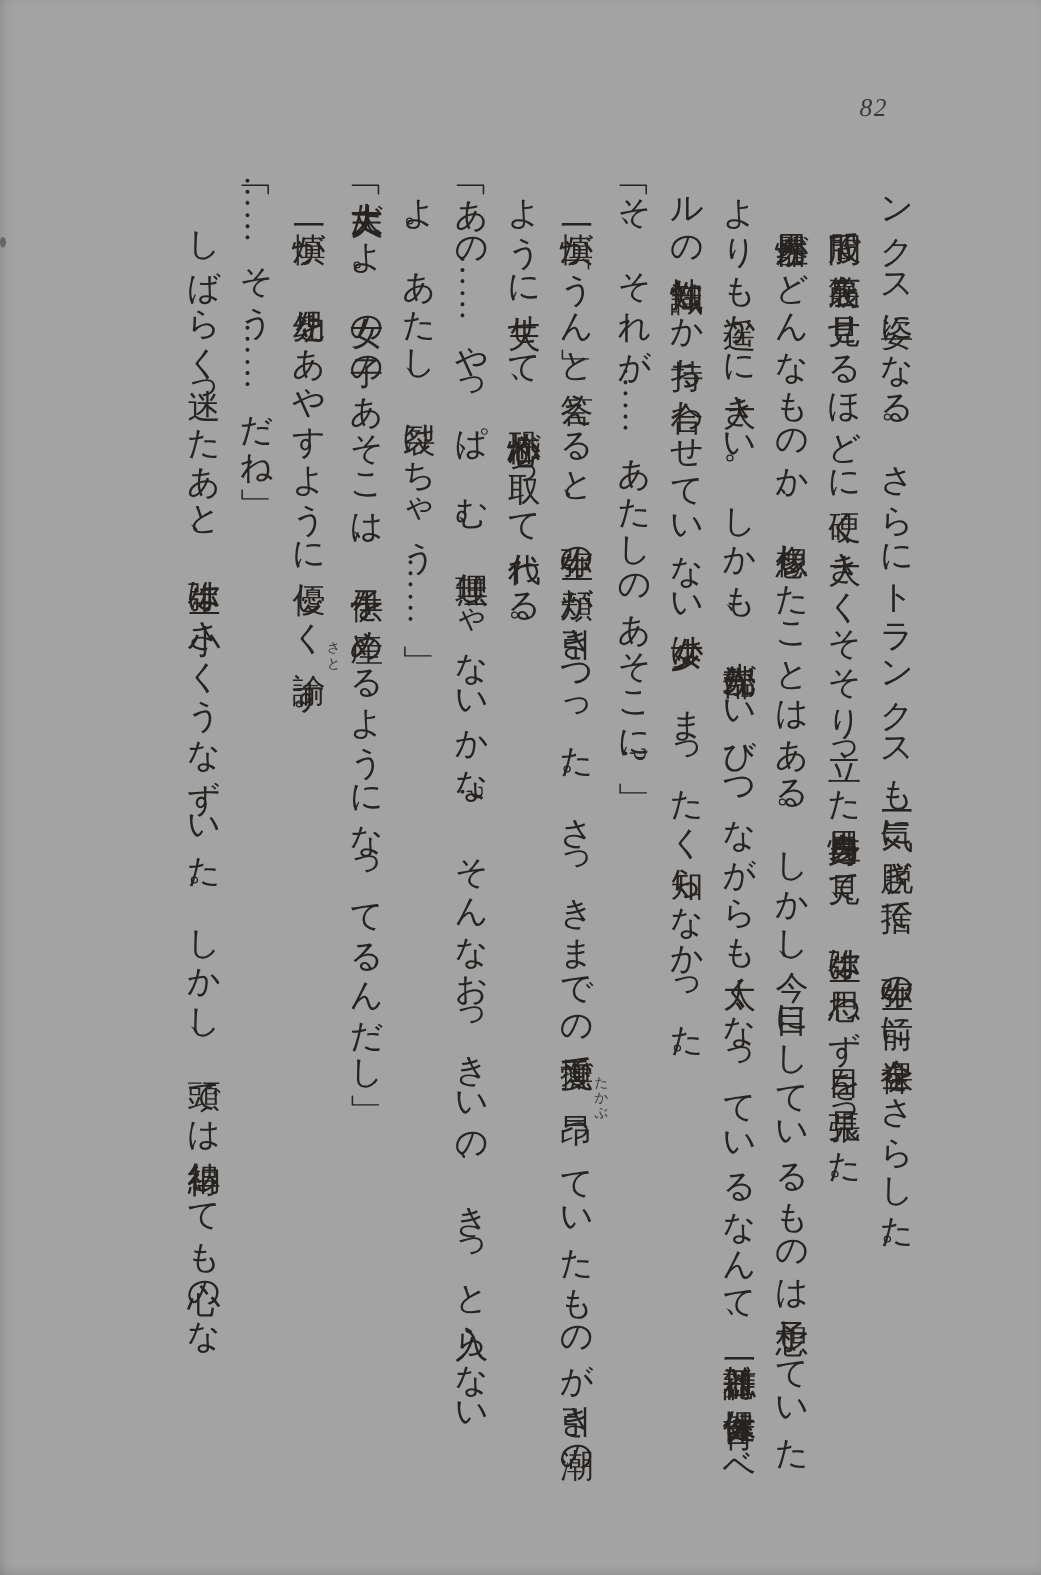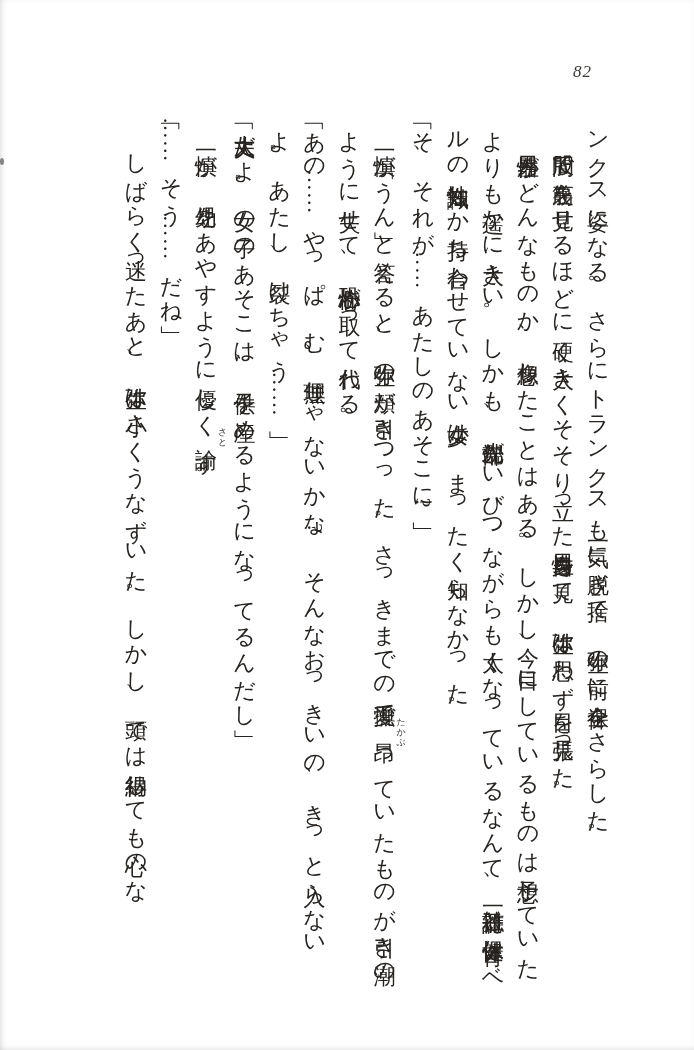--- a/index.html
+++ b/index.html
@@ -5,21 +5,21 @@
   html, body { margin: 0; padding: 0; }
   body {
     width: 694px; height: 1050px;
     position: relative;
     background: #e9e8e4;
     overflow: hidden;
     font-family: "Liberation Serif", "DejaVu Serif", serif;
   }
   .page {
     position: absolute; inset: 0;
-    background: #ffffff;
+    background: #a3a3a3;
     box-shadow: inset 4px 0 10px -6px rgba(0,0,0,.25), inset 0 -4px 10px -6px rgba(0,0,0,.18);
   }
   .page-number {
     position: absolute;
     top: 62px; right: 102px;
     font-style: italic;
     font-size: 17px;
     color: #3c3935;
     letter-spacing: 1px;
   }

